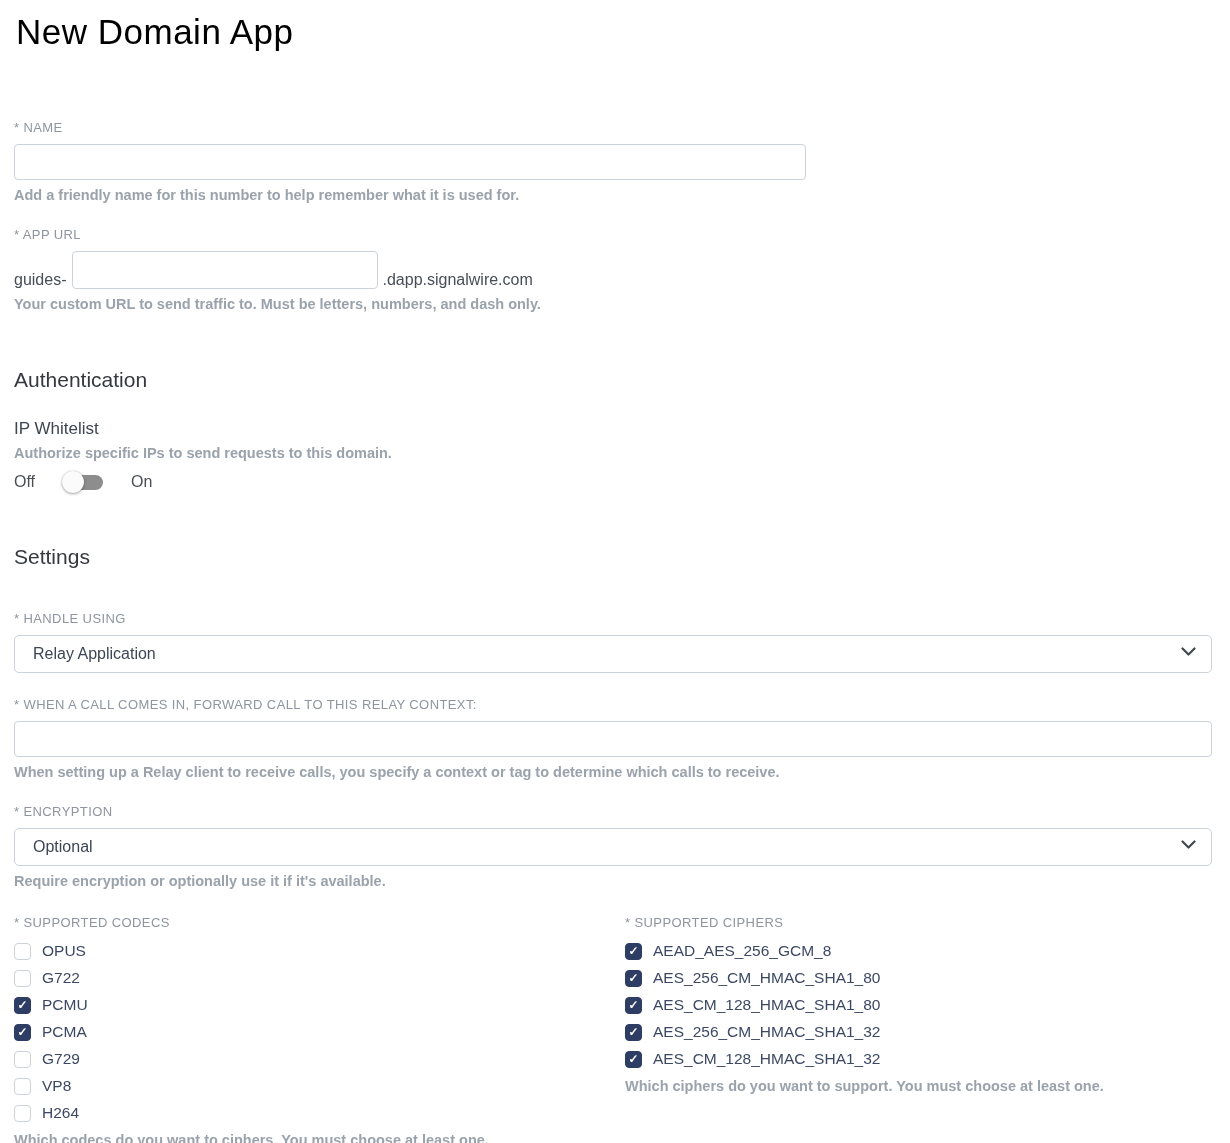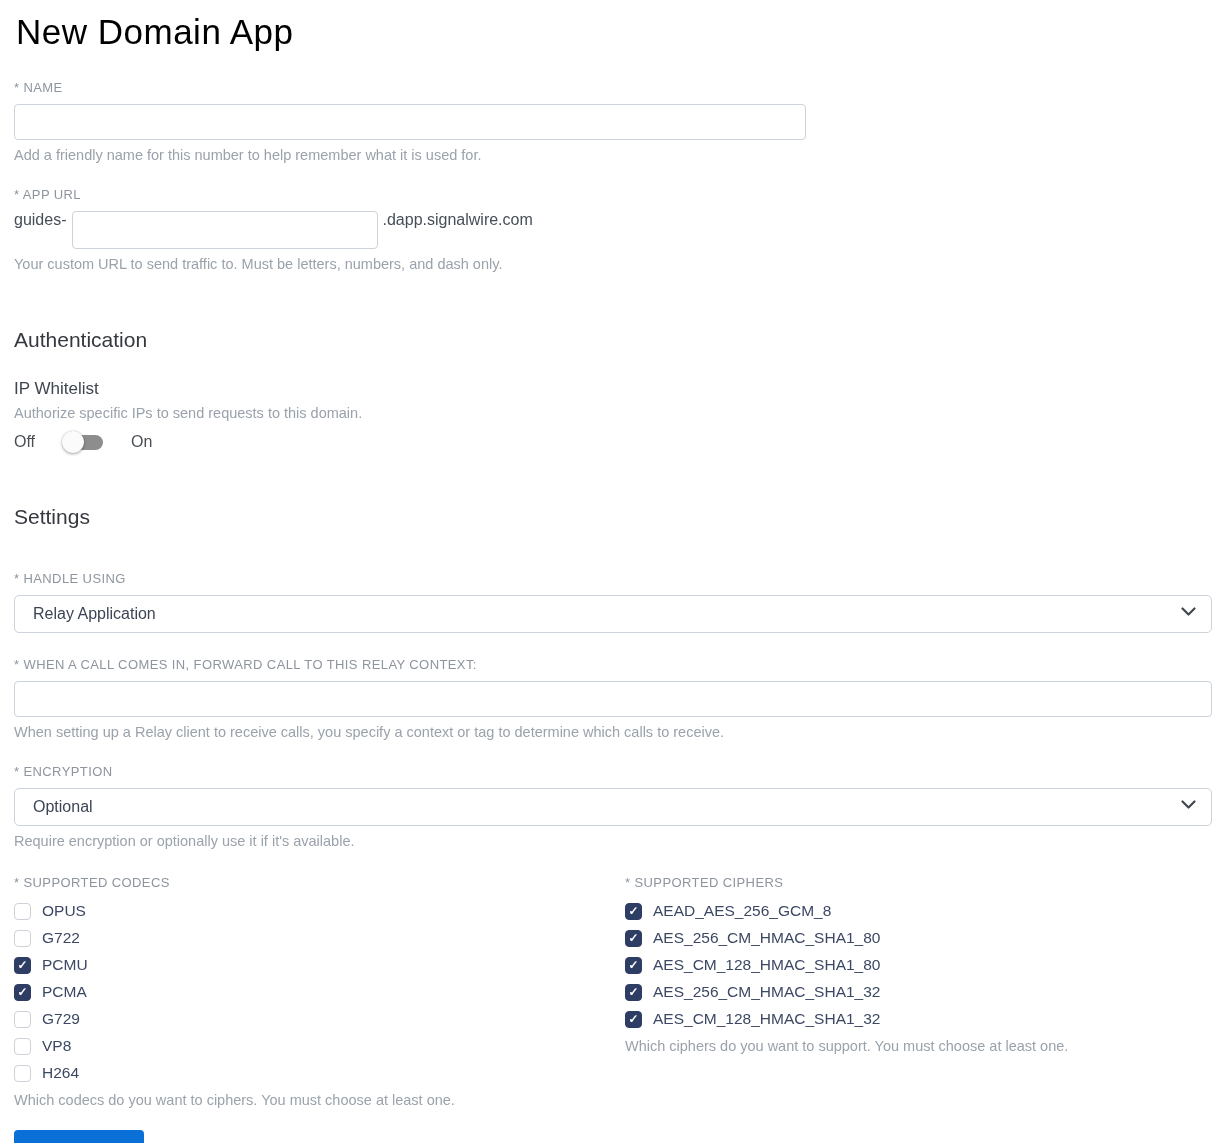--- a/index.html
+++ b/index.html
@@ -24,41 +24,42 @@
     font-size: 13px;
     color: #8e959e;
     letter-spacing: 0.4px;
     margin-bottom: 9px;
     text-transform: none;
   }
   .helper-text {
     font-size: 14.5px;
     color: #9aa2ab;
     margin-top: 7px;
+    font-weight: bold;
   }
 
   .text-input {
     display: block;
     width: 792px;
     height: 36px;
     border: 1px solid #ccd3db;
     border-radius: 4px;
     padding: 0 12px;
     font-family: inherit;
     font-size: 15px;
     color: #3d4555;
     outline: none;
     background: #fff;
   }
   .text-input.full { width: 100%; }
 
-  .section-name { margin-top: 28px; }
+  .section-name { margin-top: 68px; }
   .section-appurl { margin-top: 24px; }
 
-  .appurl-row { display: flex; align-items: flex-start; }
+  .appurl-row { display: flex; align-items: flex-end; }
   .appurl-prefix, .appurl-suffix {
     font-size: 16px;
     color: #474e58;
   }
   .appurl-input {
     width: 306px;
     height: 38px;
     border: 1px solid #ccd3db;
     border-radius: 4px;
     margin: 0 4px 0 6px;

